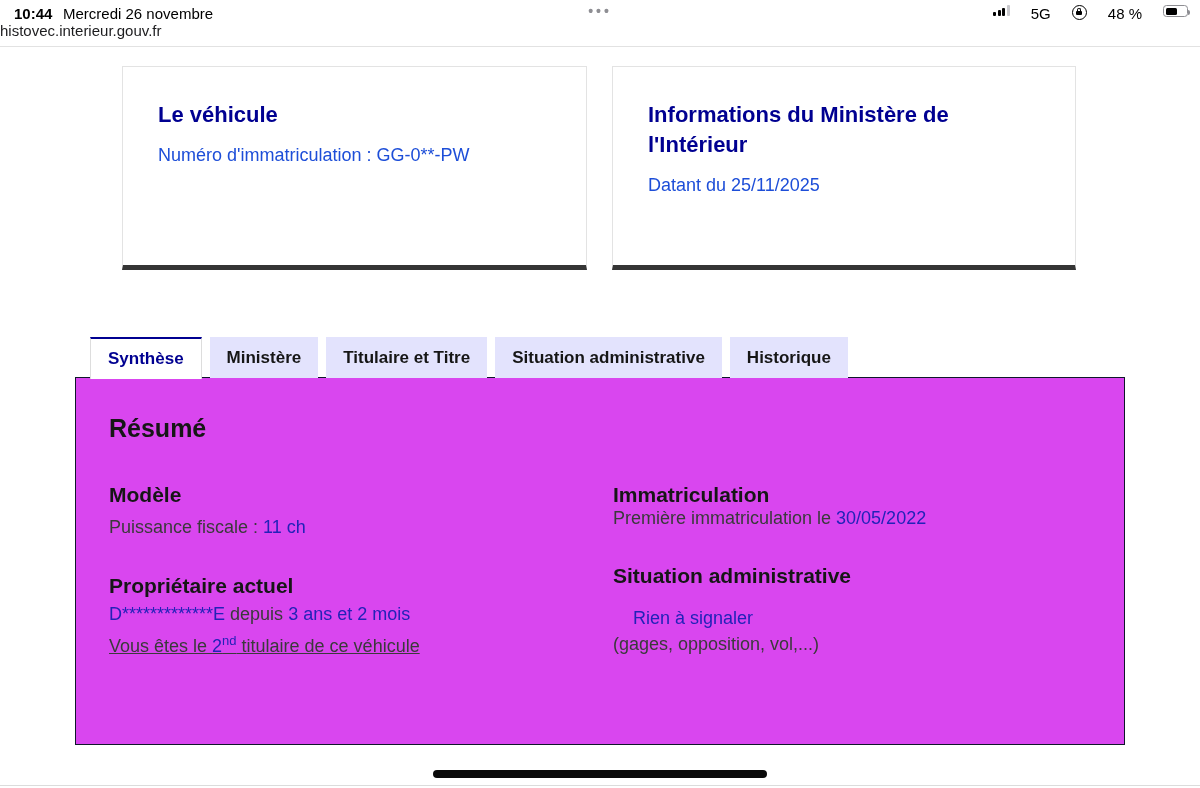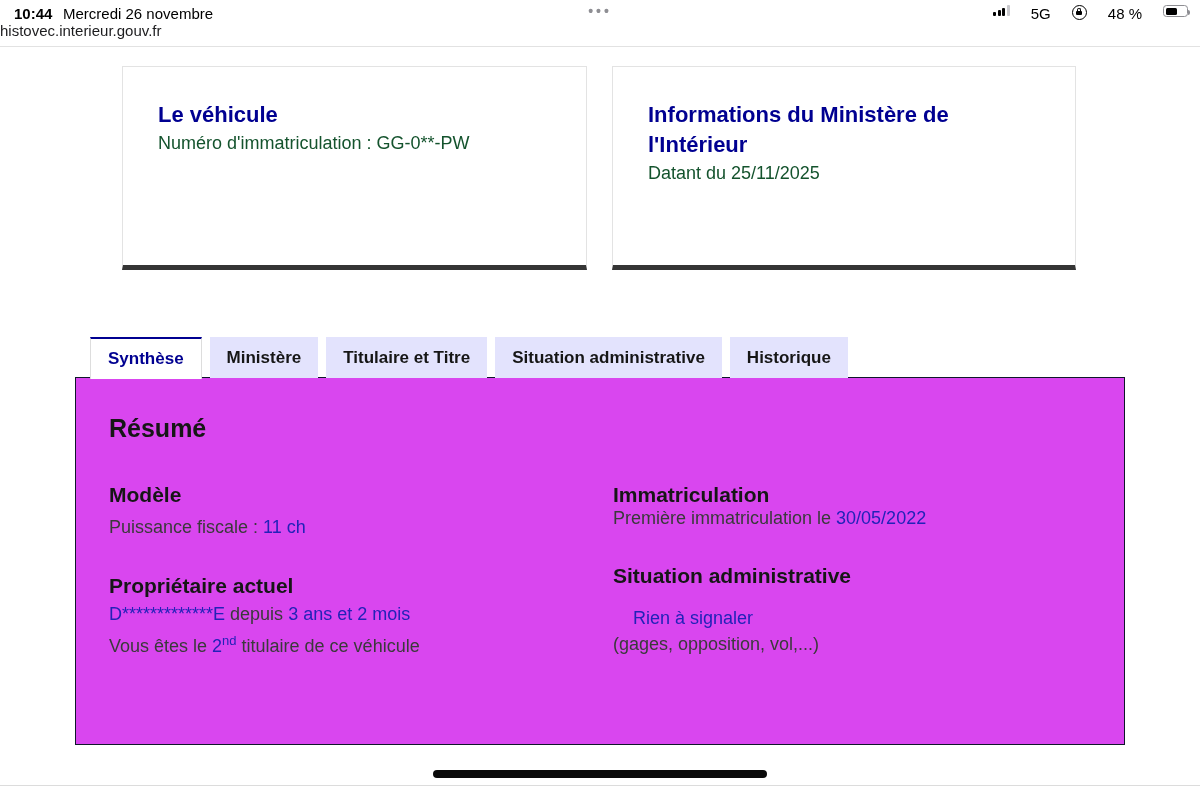--- a/index.html
+++ b/index.html
@@ -25,21 +25,21 @@
   .battery .level { position:absolute; top:1.5px; left:1.5px; height:7px; width:11px; background:#000; border-radius:1.5px; }
   .battery .nub { position:absolute; right:-3px; top:3.5px; width:2px; height:5px; background:#8e8e93; border-radius:0 2px 2px 0; }
   .chrome-line { position:absolute; top:46px; left:0; width:1200px; height:1px; background:#e2e2e2; }
 
   
   .card { position:absolute; top:66px; height:204px; background:#fff;
           border:1px solid #e3e3e3; border-bottom:5px solid #353535; padding:33px 34px 12px 35px; }
   .card-vehicle { left:122px; width:465px; }
   .card-ministry { left:612px; width:464px; }
   .card h2 { font-size:22px; line-height:30px; font-weight:700; color:#000091; max-width:320px; }
-  .card .card-line { margin-top:3px; font-size:18px; color:#14532d; }
+  .card .card-line { margin-top:15px; font-size:18px; color:#1d4ed8; }
 
   
   .tabs { position:absolute; top:337px; left:90px; display:flex; gap:8px; z-index:3; }
   .tab { height:41px; padding:0 17px; display:flex; align-items:center;
          background:#e3e3fd; color:#161616; font-size:17px; font-weight:700; cursor:pointer;text-align:center; }
   .tab.active { background:#fff; color:#000091; border:1px solid #ddd; border-bottom:none;
                 border-top:2px solid #000091; height:42px; margin-bottom:-1px; }
 
   
   .panel { position:absolute; top:377px; left:75px; width:1050px; height:368px;
@@ -48,21 +48,21 @@
   .col { position:absolute; top:104px; }
   .col-left { left:33px; width:470px; }
   .col-right { left:537px; width:470px; }
   .col h3 { font-size:21px; line-height:26px; font-weight:700; color:#161616; }
   .t { font-size:18px; line-height:21px; color:#3a3a3a; }
   .blue { color:#2222b8; }
   .model-name { margin-top:20px; }
   .power-line { margin-top:9px; }
   .owner-title { margin-top:35px; }
   .owner-line { margin-top:5px; }
-  .holder-line { margin-top:5px; }
+  .holder-line { margin-top:5px;text-decoration:underline; }
   .holder-line sup { font-size:13px; }
   .reg-line { }
   .situation-title { margin-top:34px; }
   .status-line { margin-top:19px; padding-left:20px; font-weight:500; }
   .note-line { margin-top:5px; }
 
   
   .home-indicator { position:absolute; top:770px; left:433px; width:334px; height:8px;
                     background:#0a0a0a; border-radius:4.5px; cursor:grab; }
   .bottom-line { position:absolute; top:785px; left:0; width:1200px; height:1px; background:#dcdcdc; }

